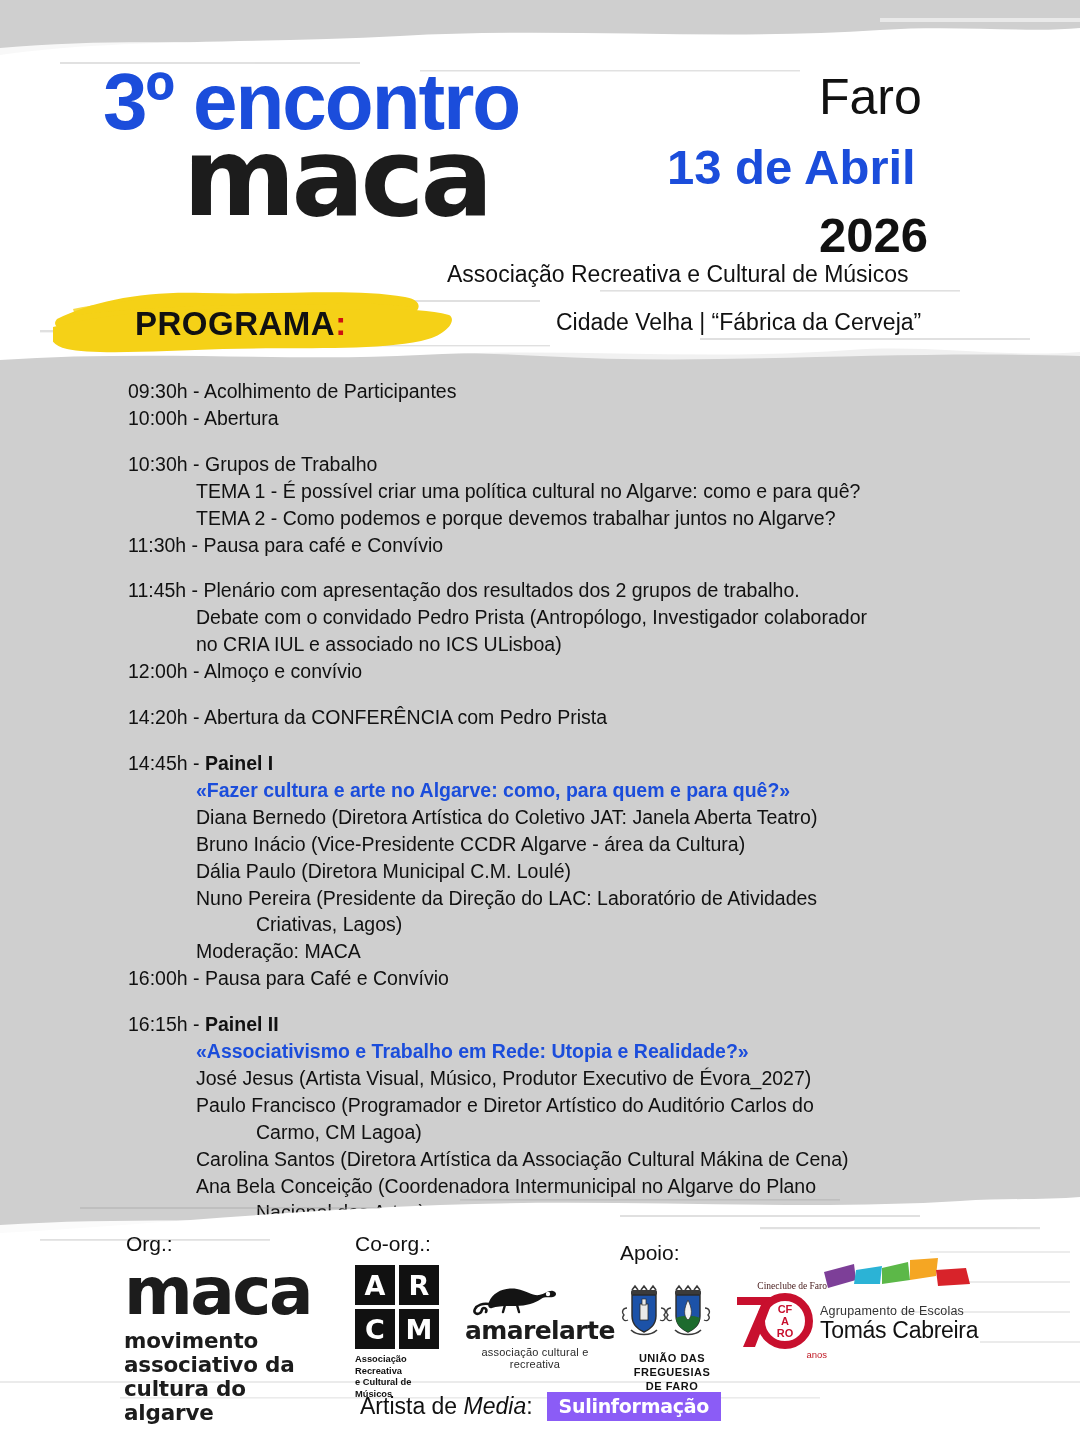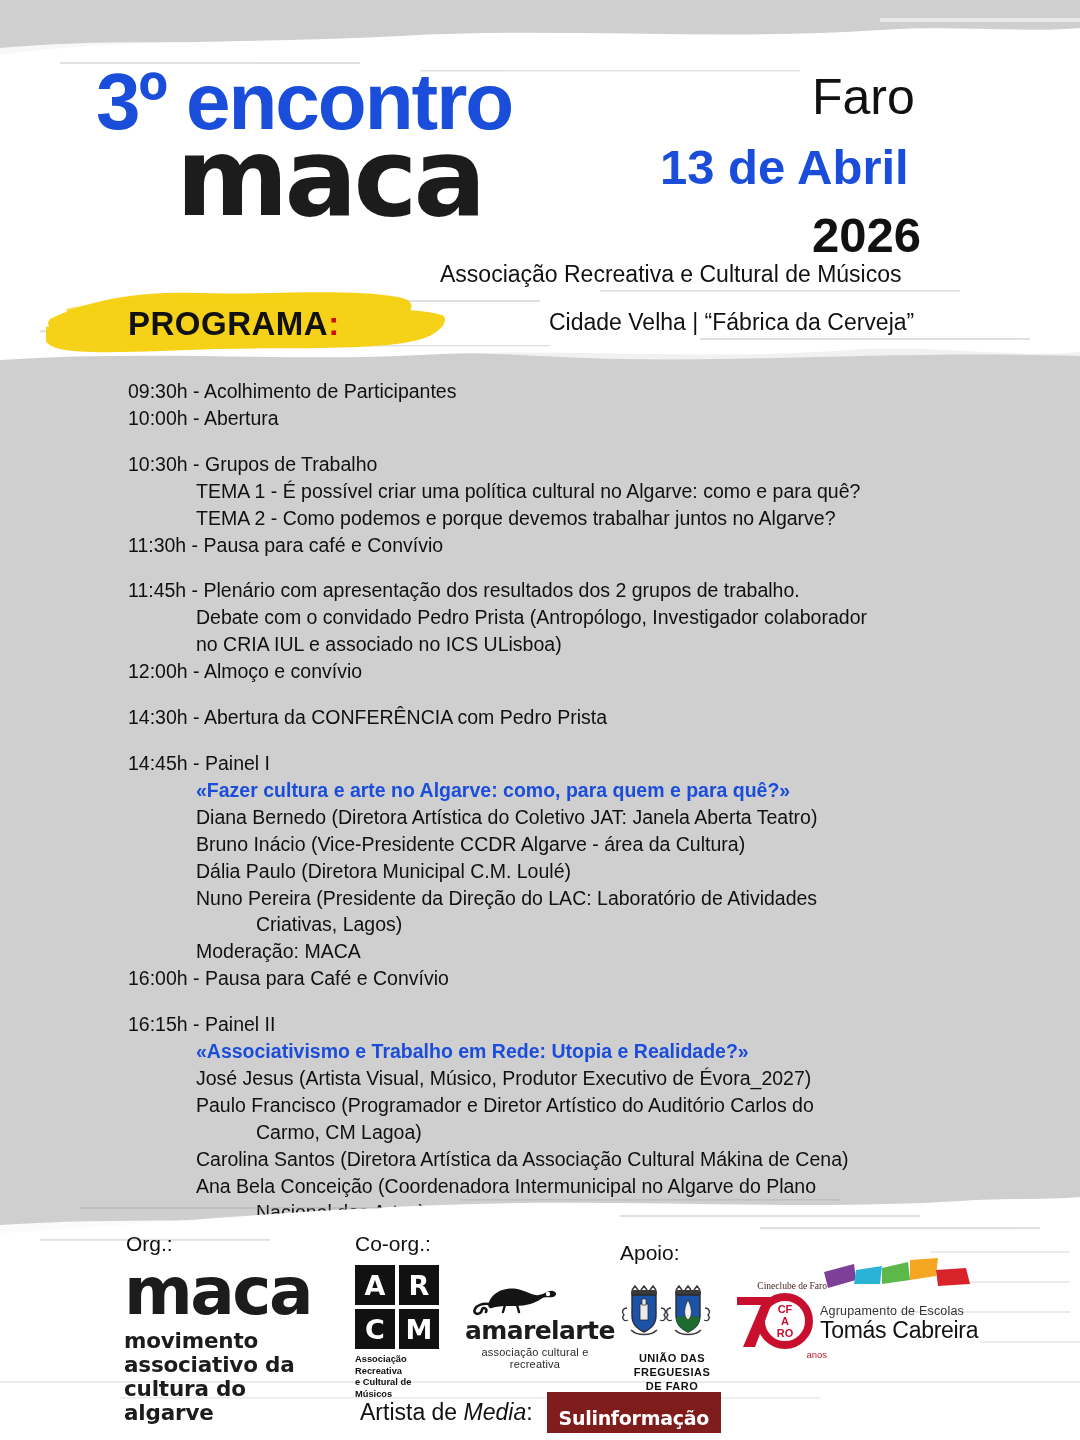--- a/index.html
+++ b/index.html
@@ -12,21 +12,21 @@
   .page{position:absolute;inset:0;width:1080px;height:1440px;overflow:hidden;}
 
   
   .band{position:absolute;left:0;width:1080px;pointer-events:none;}
   .band svg{display:block;width:1080px;}
 
   #top-band{top:0;height:375px;}
   #bottom-band{top:1185px;height:255px;}
 
   
-  #header{position:absolute;left:0;top:0;width:932px;height:370px;}
+  #header{position:absolute;left:7px;top:0;width:932px;height:370px;}
 
   #enc-title{
     position:absolute;left:96px;top:62px;
     font-size:80px;font-weight:bold;color:#1b4ddb;
     letter-spacing:-2px;line-height:1;white-space:nowrap;
   }
   #maca-logo{
     position:absolute;left:176px;top:124px;
     font-size:108px;font-weight:bold;color:#1c1c1c;
     letter-spacing:-4px;line-height:1;white-space:nowrap;
@@ -65,21 +65,21 @@
 
   
   #program{
     position:absolute;left:128px;top:378px;width:900px;
     font-size:19.5px;color:#111;line-height:1.38;
   }
   .prog-line{white-space:nowrap;}
   .ind1{padding-left:68px;}
   .ind3{padding-left:128px;}
   .spacer{height:19px;}
-  .bold{font-weight:normal;}
+  .bold{font-weight:bold;}
   .panel-title{color:#1b4ddb;font-weight:bold;padding-left:68px;}
 
   
   #footer{position:absolute;left:0;top:1225px;width:1080px;height:215px;}
 
   .foot-label{position:absolute;font-size:21px;color:#111;}
   #org-label{left:126px;top:1232px;}
   #coorg-label{left:355px;top:1232px;}
   #apoio-label{left:620px;top:1241px;}
 
@@ -124,22 +124,22 @@
   
   #tomas{position:absolute;left:820px;top:1258px;width:170px;}
   #tomas-sub{font-size:12.5px;color:#333;letter-spacing:0.2px;margin-top:2px;}
   #tomas-name{font-size:23px;color:#111;letter-spacing:-0.3px;line-height:1.05;}
 
   
   #media-row{position:absolute;left:360px;top:1392px;display:flex;align-items:center;gap:14px;}
   #media-label{font-size:23px;color:#111;}
   #media-label em{font-style:italic;}
   #media-logo{
-    background:#7f1d1d;color:#fff;font-weight:bold;font-size:19px;
-    padding:15px 12px 4px 12px;letter-spacing:-0.3px;
+    background:#8b5cf6;color:#fff;font-weight:bold;font-size:19px;
+    padding:3px 12px 4px 12px;letter-spacing:-0.3px;
     font-family:"DejaVu Sans",sans-serif;
   }
   #media-logo .lite{color:#ffffff;}
 </style>
 </head>
 <body>
 
 <div class="page">
 
   <div class="band" id="top-band">
@@ -196,21 +196,21 @@
       <div class="prog-line">10:30h - Grupos de Trabalho</div>
       <div class="prog-line ind1">TEMA 1 - É possível criar uma política cultural no Algarve: como e para quê?</div>
       <div class="prog-line ind1">TEMA 2 - Como podemos e porque devemos trabalhar juntos no Algarve?</div>
       <div class="prog-line">11:30h - Pausa para café e Convívio</div>
       <div class="spacer"></div>
       <div class="prog-line">11:45h - Plenário com apresentação dos resultados dos 2 grupos de trabalho.</div>
       <div class="prog-line ind1">Debate com o convidado Pedro Prista (Antropólogo,  Investigador colaborador</div>
       <div class="prog-line ind1">no CRIA IUL e associado no ICS ULisboa)</div>
       <div class="prog-line">12:00h - Almoço e convívio</div>
       <div class="spacer"></div>
-      <div class="prog-line">14:30h - Abertura da CONFERÊNCIA com Pedro Prista</div>
+      <div class="prog-line">14:20h - Abertura da CONFERÊNCIA com Pedro Prista</div>
       <div class="spacer"></div>
       <div class="prog-line"><span>14:45h - </span><span class="bold">Painel I</span></div>
       <div class="prog-line panel-title">«Fazer cultura e arte no Algarve: como, para quem e para quê?»</div>
       <div class="prog-line ind1">Diana Bernedo (Diretora Artística do Coletivo JAT: Janela Aberta Teatro)</div>
       <div class="prog-line ind1">Bruno Inácio (Vice-Presidente CCDR Algarve - área da Cultura)</div>
       <div class="prog-line ind1">Dália Paulo (Diretora Municipal C.M. Loulé)</div>
       <div class="prog-line ind1">Nuno Pereira (Presidente da Direção do LAC: Laboratório de Atividades</div>
       <div class="prog-line ind3">Criativas, Lagos)</div>
       <div class="prog-line ind1">Moderação: MACA</div>
       <div class="prog-line">16:00h - Pausa para Café e Convívio</div>

